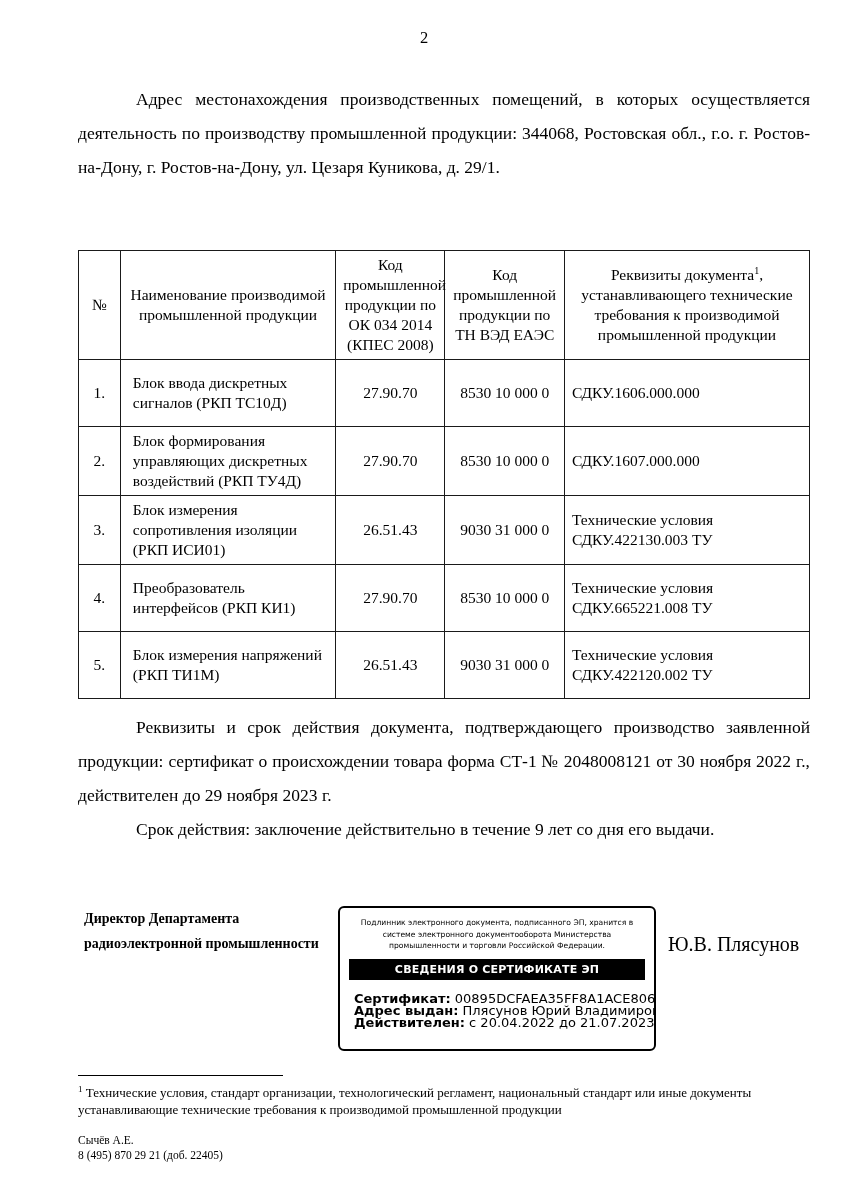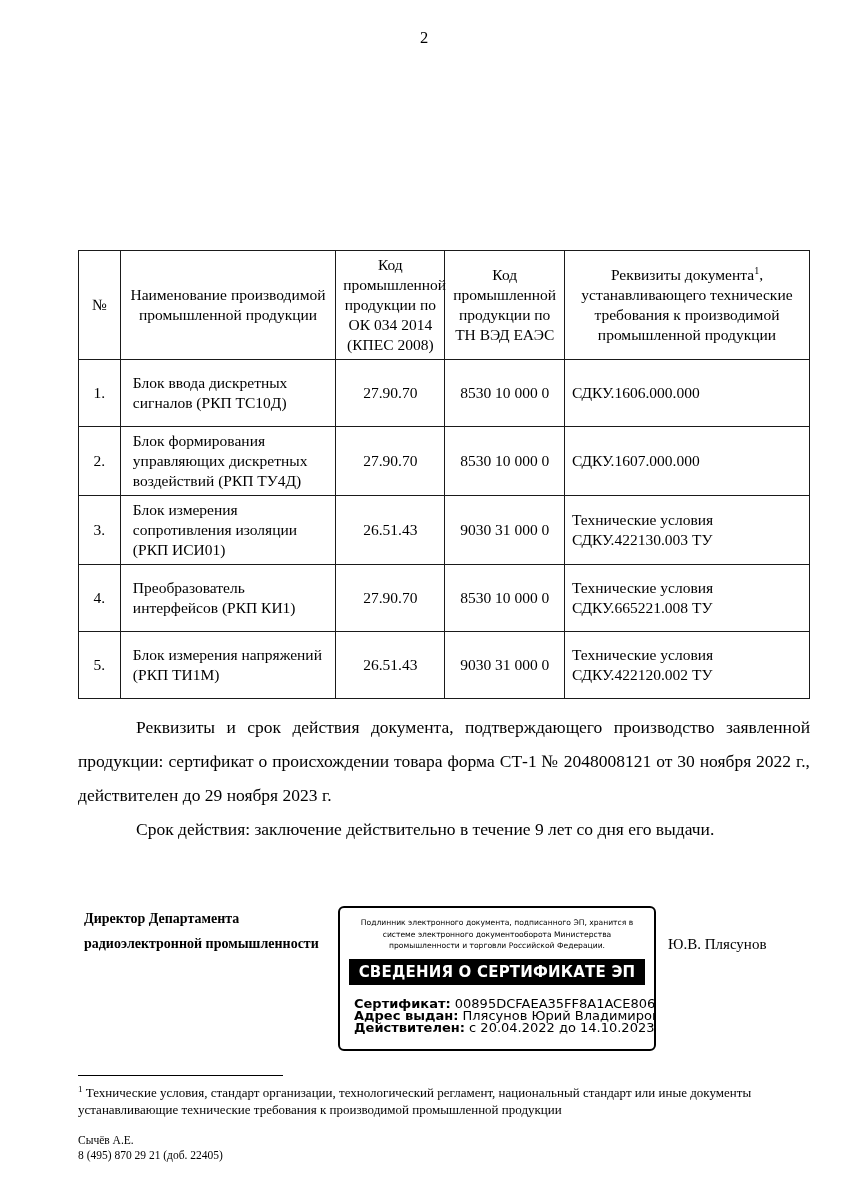--- a/index.html
+++ b/index.html
@@ -100,21 +100,21 @@
     top: 906px;
     font-size: 14px;
     line-height: 25px;
     white-space: pre-line;
     font-weight: bold;
   }
   .sign-name {
     position: absolute;
     left: 668px;
     top: 932px;
-    font-size: 15px;
+    font-size: 20px;
     line-height: 25px;
   }
 
   
   .es-stamp {
     position: absolute;
     left: 338px;
     top: 906px;
     width: 318px;
     height: 145px;
@@ -129,21 +129,21 @@
     margin: 9px 10px 0 10px;
     font-size: 7.6px;
     line-height: 11.5px;
     text-align: center;
   }
   .es-banner {
     margin: 7px 9px 0 9px;
     background: #000000;
     color: #ffffff;
     text-align: center;
-    font-size: 15px;
+    font-size: 11px;
     font-weight: bold;
     letter-spacing: 0.2px;
     padding: 4px 0 4px 0;
   }
   .es-fields {
     margin: 13px 0 0 14px;
     font-size: 13px;
     line-height: 12.2px;
   }
   .es-row { white-space: nowrap; }
@@ -183,20 +183,23 @@
     white-space: pre-line;
   }
 </style>
 </head>
 <body>
 
 <div class="page">
 
   <div class="page-number">2</div>
 
+  <div class="body-block" id="intro-paragraph" style="top:82px;">
+    <p class="para">Адрес местонахождения производственных помещений, в которых осуществляется деятельность по производству промышленной продукции: 344068, Ростовская обл., г.о. г. Ростов-на-Дону, г. Ростов-на-Дону, ул. Цезаря Куникова, д. 29/1.</p>
+  </div>
 
   <table class="prod-table">
     <colgroup>
       <col class="col-num">
       <col class="col-name">
       <col class="col-okpd">
       <col class="col-tnved">
       <col class="col-doc">
     </colgroup>
     <thead>
@@ -272,21 +275,21 @@
       <div class="es-row">
         <span class="es-label">Сертификат:</span>
         <span class="es-val">00895DCFAEA35FF8A1ACE8065072AB1683</span>
       </div>
       <div class="es-row">
         <span class="es-label">Адрес выдан:</span>
         <span class="es-val">Плясунов Юрий Владимирович</span>
       </div>
       <div class="es-row">
         <span class="es-label">Действителен:</span>
-        <span class="es-val">с 20.04.2022 до 14.10.2023</span>
+        <span class="es-val">с 20.04.2022 до 21.07.2023</span>
       </div>
     </div>
   </div>
 
   <div class="footnote-rule"></div>
 
   <div class="footnote">
     <sup>1</sup><span> Технические условия, стандарт организации, технологический регламент, национальный стандарт или иные документы устанавливающие технические требования к производимой промышленной продукции</span>
   </div>
 

